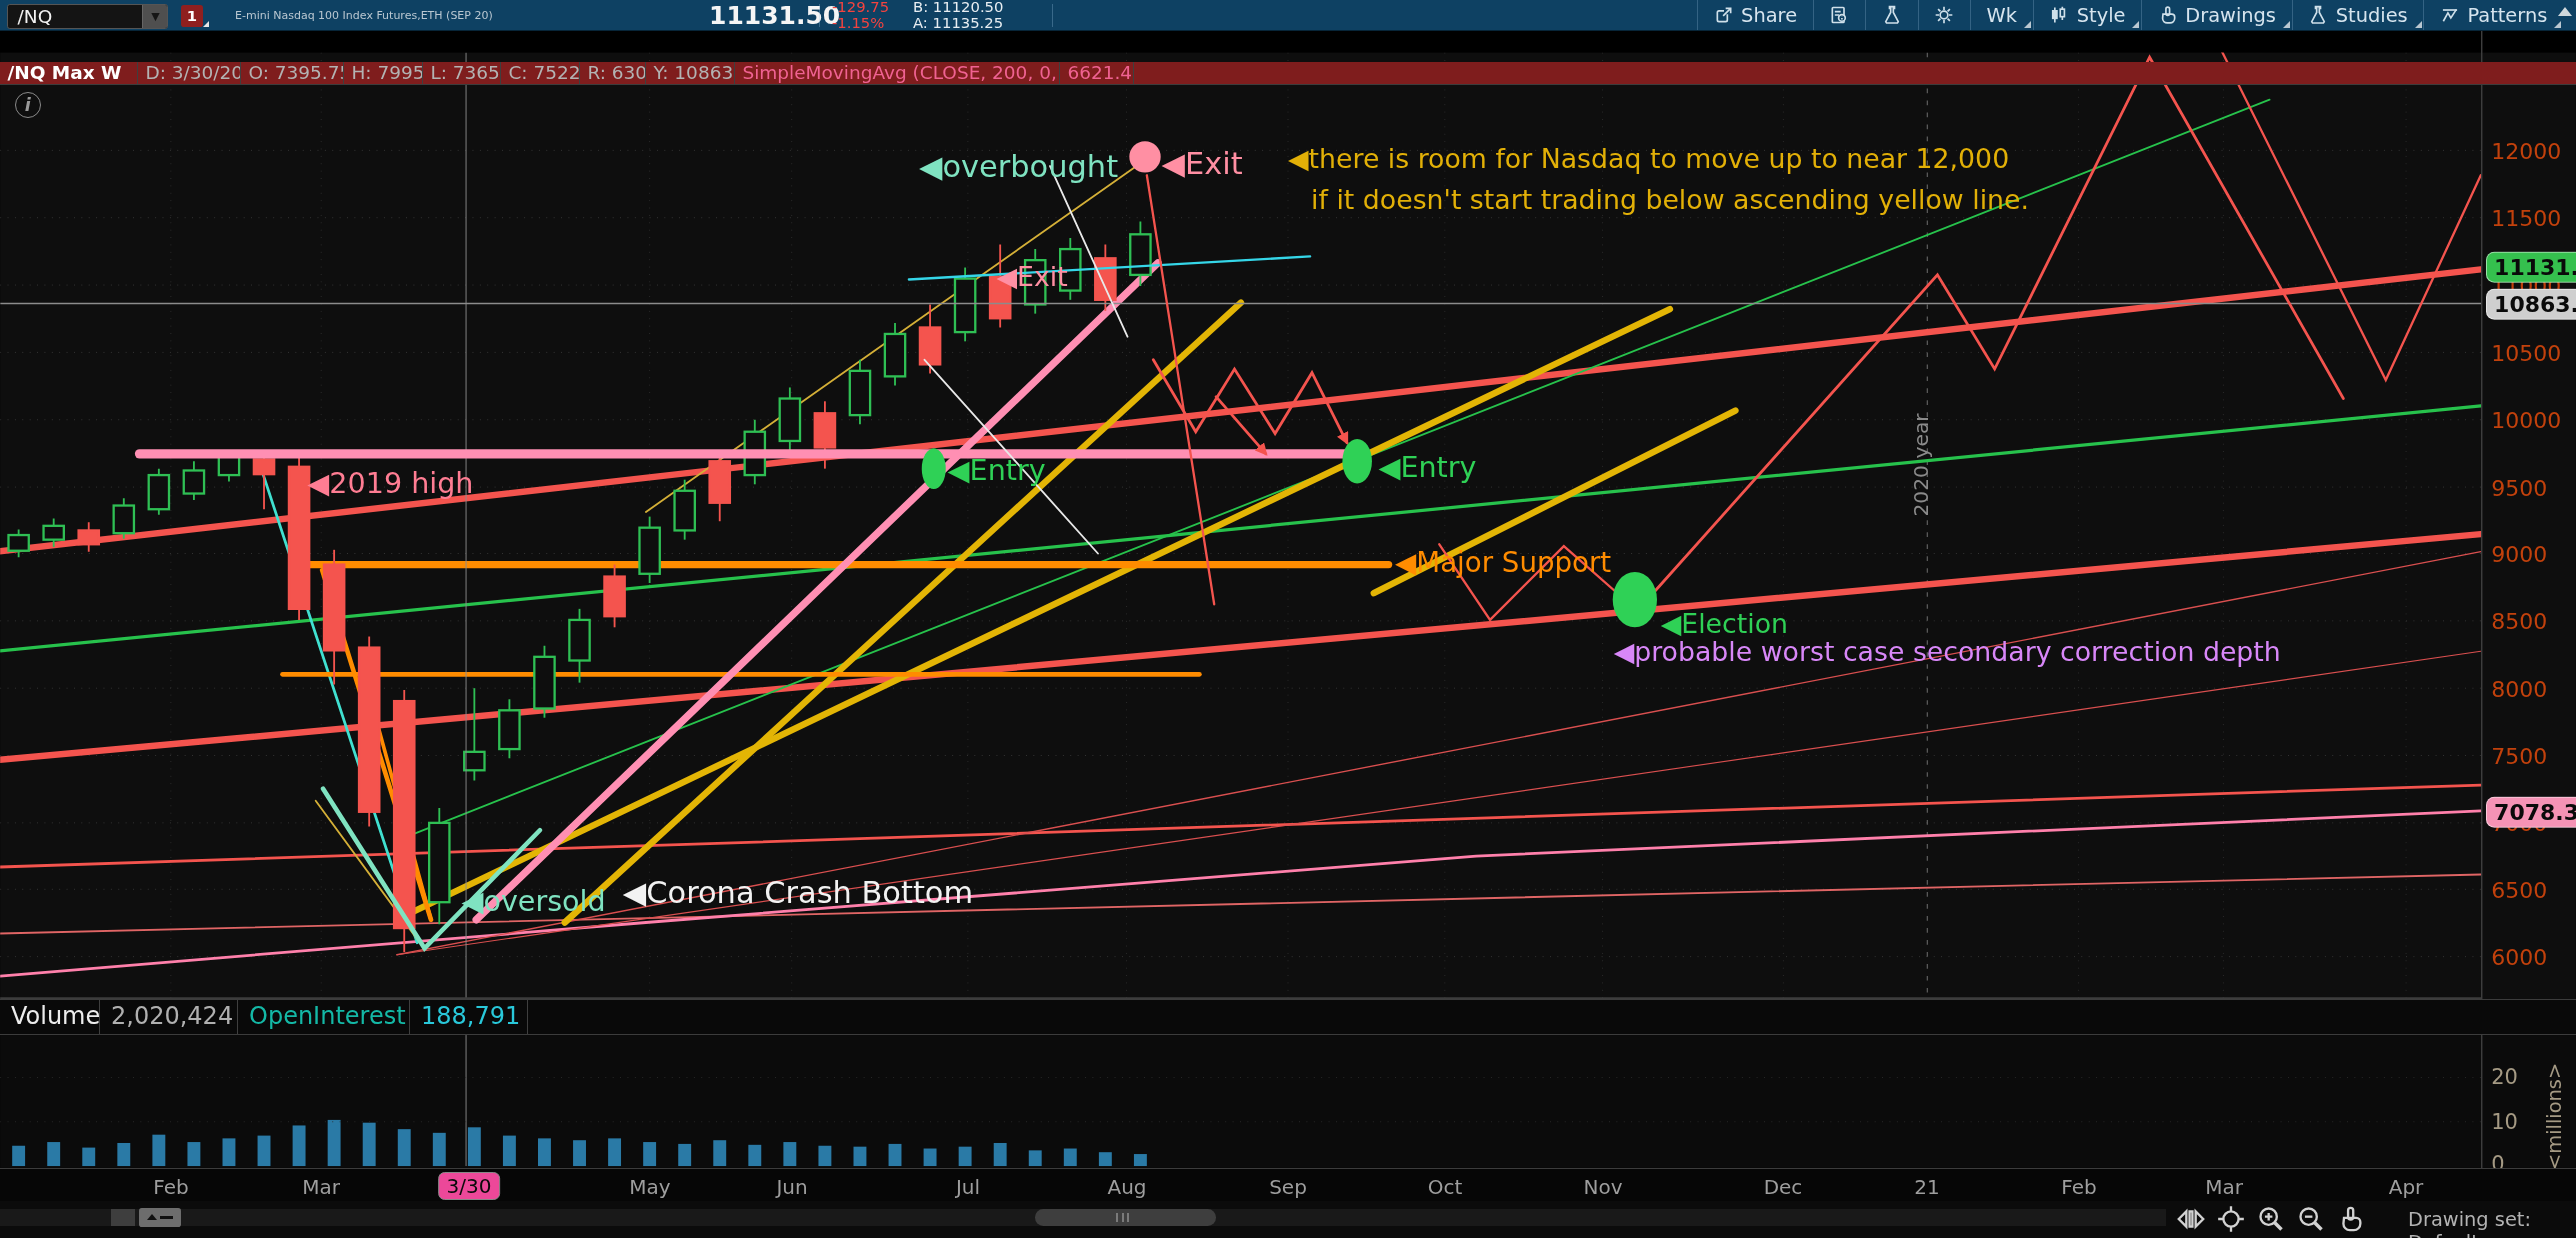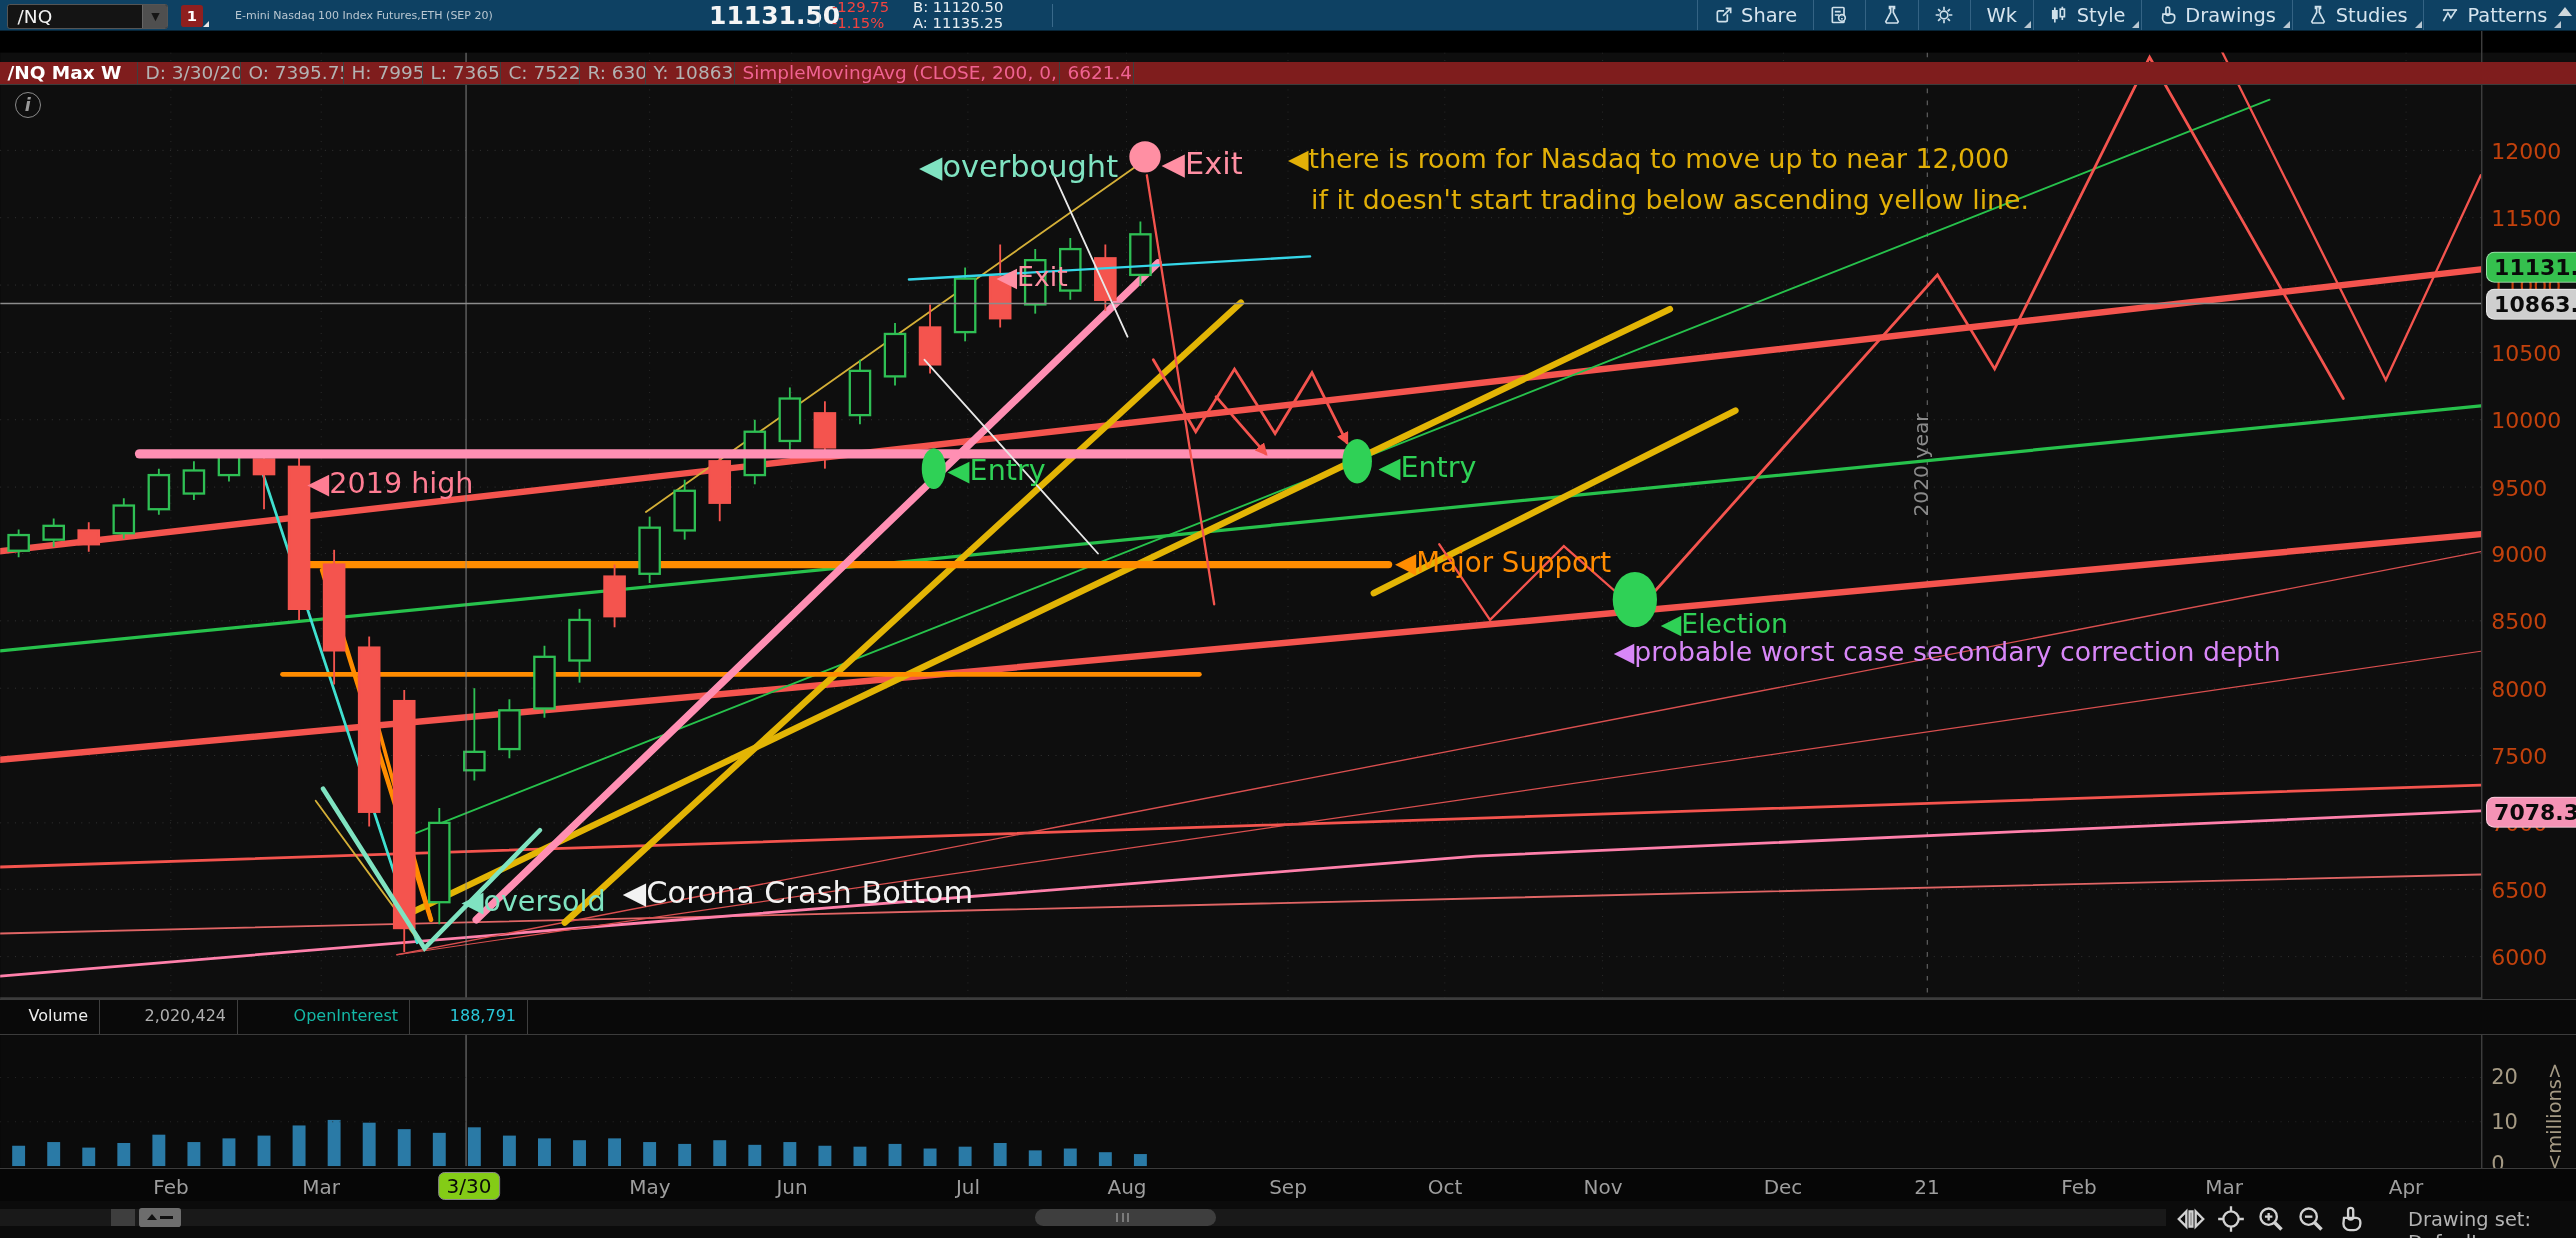--- a/index.html
+++ b/index.html
@@ -46,27 +46,27 @@
   .ptick{position:absolute;left:9.2px;font-size:22px;color:#c2410c;transform:translateY(-50%);}
   .pbubble{position:absolute;left:3.7px;transform:translateY(-50%);font-size:22px;color:#0a0a0a;
     padding:1.8px 7.4px;border-radius:8.3px;border:0.9px solid rgba(255,255,255,.5);font-weight:bold;}
   .vol-axis{position:absolute;left:2482px;top:1035px;width:94px;height:133px;z-index:6;}
   .vtick{position:absolute;left:9.2px;font-size:21px;color:#a59a84;transform:translateY(-50%);}
   .vunit{position:absolute;left:2543px;top:1041px;height:129px;z-index:6;color:#a59a84;font-size:19.4px;
     writing-mode:vertical-rl;transform:rotate(180deg);}
   
   .volhdr{position:absolute;left:0;top:999px;width:2576px;height:36px;background:#090909;z-index:10;
     border-top:1.8px solid #3c3c3c;border-bottom:0.9px solid #3c3c3c;display:flex;box-sizing:border-box;}
-  .vcell{border-right:0.9px solid #3f3f3f;font-size:16px;line-height:32px;padding:0 11px;flex:0 0 auto;
-    box-sizing:border-box;white-space:nowrap;overflow:hidden;text-align:right;}
+  .vcell{border-right:0.9px solid #3f3f3f;font-size:24px;line-height:32px;padding:0 11px;flex:0 0 auto;
+    box-sizing:border-box;white-space:nowrap;overflow:hidden;}
   
   .xaxis{position:absolute;left:0;top:1168px;width:2576px;height:33px;background:#060606;z-index:10;
     border-top:0.9px solid #3c3c3c;}
   .xlab{position:absolute;top:5.5px;transform:translateX(-50%);font-size:20px;color:#9e9e9e;}
-  .xsel{position:absolute;top:2.8px;transform:translateX(-50%);font-size:20px;color:#0a0a0a;background:#84cc16;
+  .xsel{position:absolute;top:2.8px;transform:translateX(-50%);font-size:20px;color:#0a0a0a;background:#ec4899;
     padding:0.9px 7.4px;border-radius:6.5px;border:0.9px solid #888;}
   
   .status{position:absolute;left:0;top:1201px;width:2576px;height:37px;background:#0b0b0b;z-index:10;}
   .sb-track{position:absolute;left:0;top:8.3px;width:2166px;height:16.6px;background:#191919;}
   .sb-thumb{position:absolute;left:1035px;top:8.3px;width:181px;height:16.6px;background:#3e3e3e;border-radius:8.3px;}
   .sb-grip{position:absolute;top:3.7px;width:1.8px;height:9.2px;background:#7a7a7a;}
   .sb-stub{position:absolute;left:111px;top:8.3px;width:24px;height:16.6px;background:#3e3e3e;}
   .panel-btn{position:absolute;left:139px;top:6.5px;width:42px;height:19.4px;background:#6d6d6d;border-radius:2.8px;
     display:flex;align-items:center;justify-content:center;}
   .panel-btn .tri{width:0;height:0;border-left:5.5px solid transparent;border-right:5.5px solid transparent;

